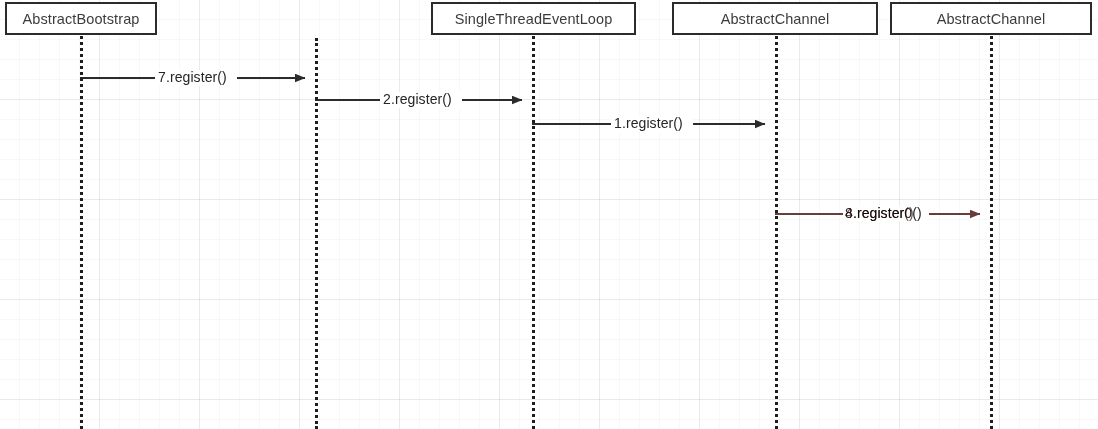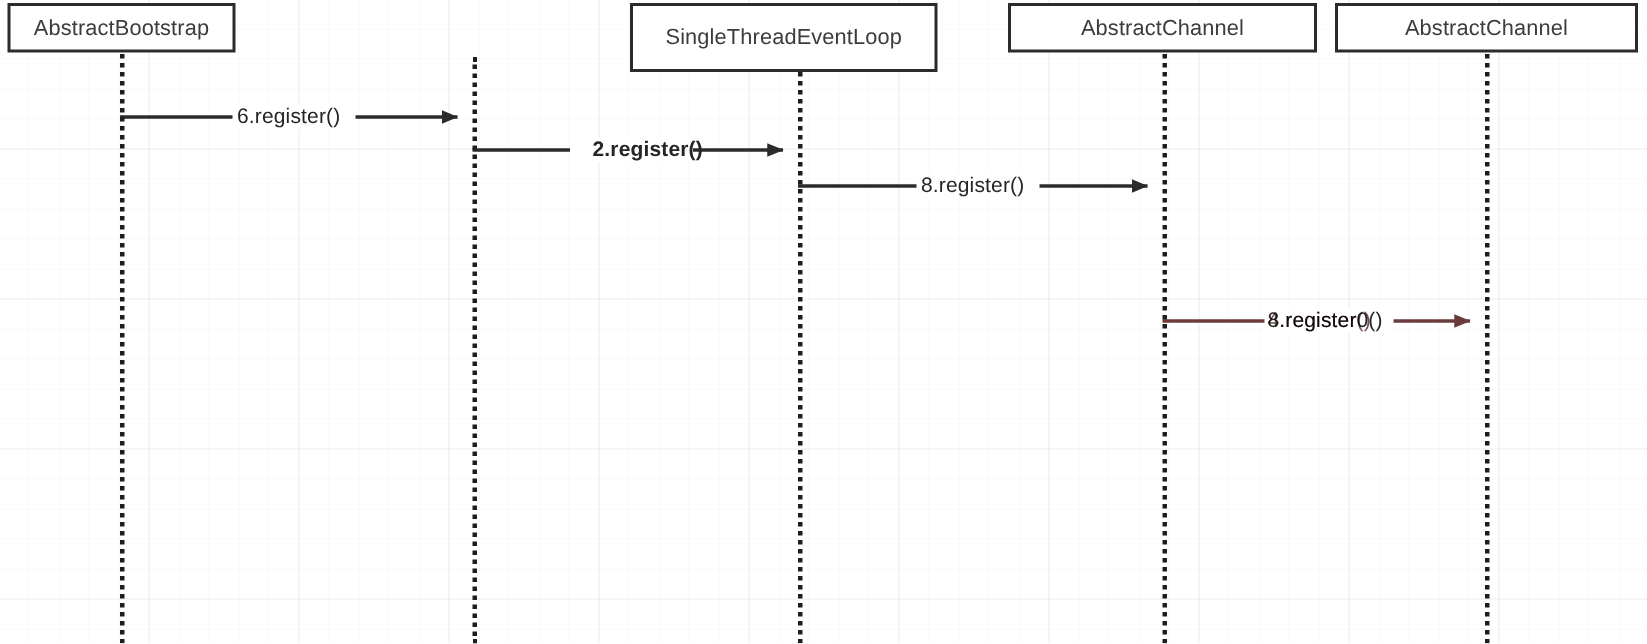--- a/index.html
+++ b/index.html
@@ -111,38 +111,38 @@
   <div class="lifeline" style="left:315px; top:38px; height:391px;"></div>
   <div class="lifeline" style="left:532px; top:36px; height:393px;"></div>
   <div class="lifeline" style="left:775px; top:36px; height:393px;"></div>
   <div class="lifeline" style="left:990px; top:36px; height:393px;"></div>
 
   <div class="participant" style="left:5px; top:2px; width:152px; height:33px;">
     <span>AbstractBootstrap</span>
   </div>
 
 
-  <div class="participant" style="left:420px; top:2px; width:205px; height:46px;">
+  <div class="participant" style="left:431px; top:2px; width:205px; height:33px;">
     <span>SingleThreadEventLoop</span>
   </div>
 
   <div class="participant" style="left:672px; top:2px; width:206px; height:33px;">
     <span>AbstractChannel</span>
   </div>
 
   <div class="participant" style="left:890px; top:2px; width:202px; height:33px;">
     <span>AbstractChannel</span>
   </div>
 
   <div class="label-shield" style="left:155px; top:70px; width:82px; height:16px;"></div>
-  <div class="msg-label" style="left:158px; top:70px;">6.register()</div>
+  <div class="msg-label" style="left:158px; top:70px;">7.register()</div>
 
   <div class="label-shield" style="left:380px; top:92px; width:82px; height:16px;"></div>
-  <div class="msg-label" style="left:395px; top:92px;font-weight:bold;">2.register()</div>
+  <div class="msg-label" style="left:383px; top:92px;">2.register()</div>
 
   <div class="label-shield" style="left:611px; top:116px; width:82px; height:16px;"></div>
-  <div class="msg-label" style="left:614px; top:116px;">8.register()</div>
+  <div class="msg-label" style="left:614px; top:116px;">1.register()</div>
 
   <div class="label-shield" style="left:843px; top:206px; width:86px; height:16px;"></div>
   <div class="msg-label red" style="left:845px; top:206px; color:#252525;">8.register0()</div>
   <div class="msg-label red" style="left:845px; top:206px; mix-blend-mode:multiply; opacity:0.85;text-align:right;">4.register()</div>
 
 </div>
 
 </body></html>

